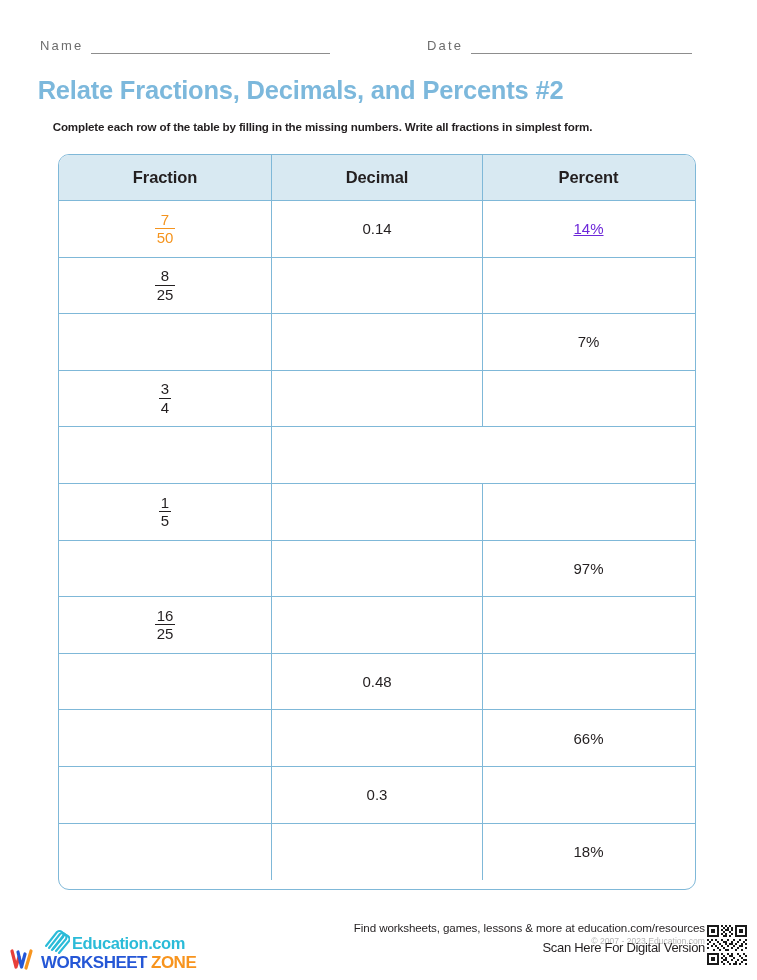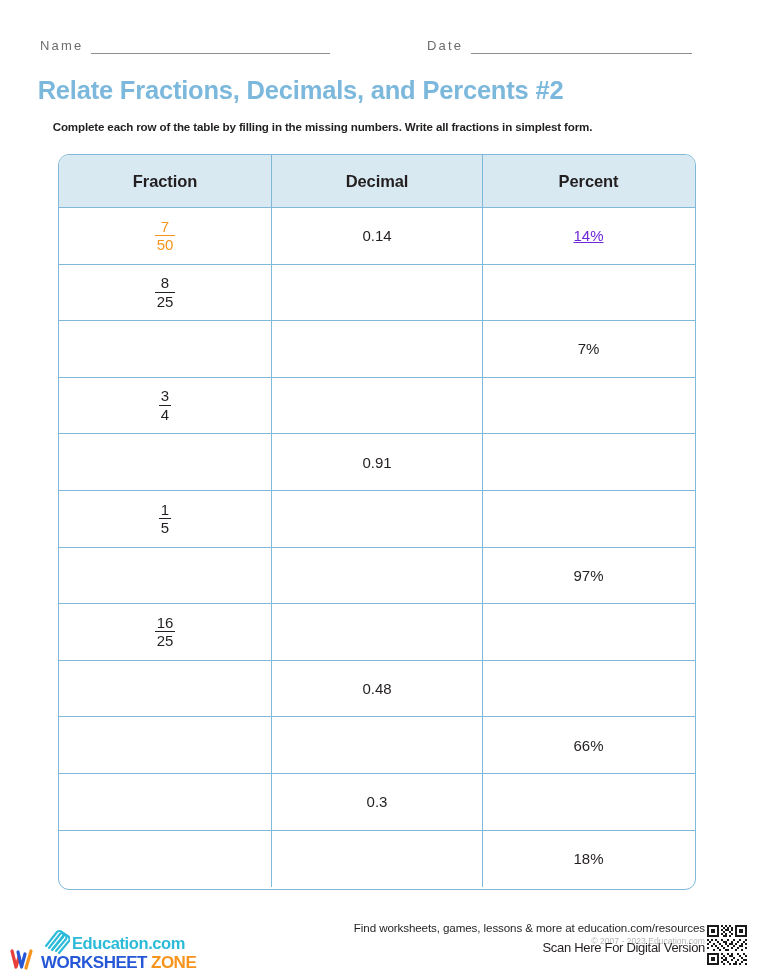--- a/index.html
+++ b/index.html
@@ -88,21 +88,21 @@
   }
   .trow {
     display: flex;
     width: 100%;
     box-sizing: border-box;
     border-bottom: 1.4px solid #7FB8D8;
   }
   .trow:last-child { border-bottom: none; }
   .trow.header {
     background: #D8E9F2;
-    height: 53px;
+    height: 46px;
   }
   .trow.data { height: 56.6px; }
   .tcell {
     box-sizing: border-box;
     display: flex;
     align-items: center;
     justify-content: center;
     border-right: 1.4px solid #7FB8D8;
     font-size: 15px;
     color: #231f20;
@@ -271,23 +271,20 @@
           <span class="frac">
             <span class="num">3</span>
             <span class="den">4</span>
           </span>
         </div>
         <div class="tcell col-decimal"></div>
         <div class="tcell col-percent"></div>
       </div>
       <div class="trow data">
         <div class="tcell col-fraction"></div>
-        <div class="tcell col-decimal">
-          <span>0.91</span>
-        </div>
         <div class="tcell col-percent"></div>
       </div>
       <div class="trow data">
         <div class="tcell col-fraction">
           <span class="frac">
             <span class="num">1</span>
             <span class="den">5</span>
           </span>
         </div>
         <div class="tcell col-decimal"></div>

